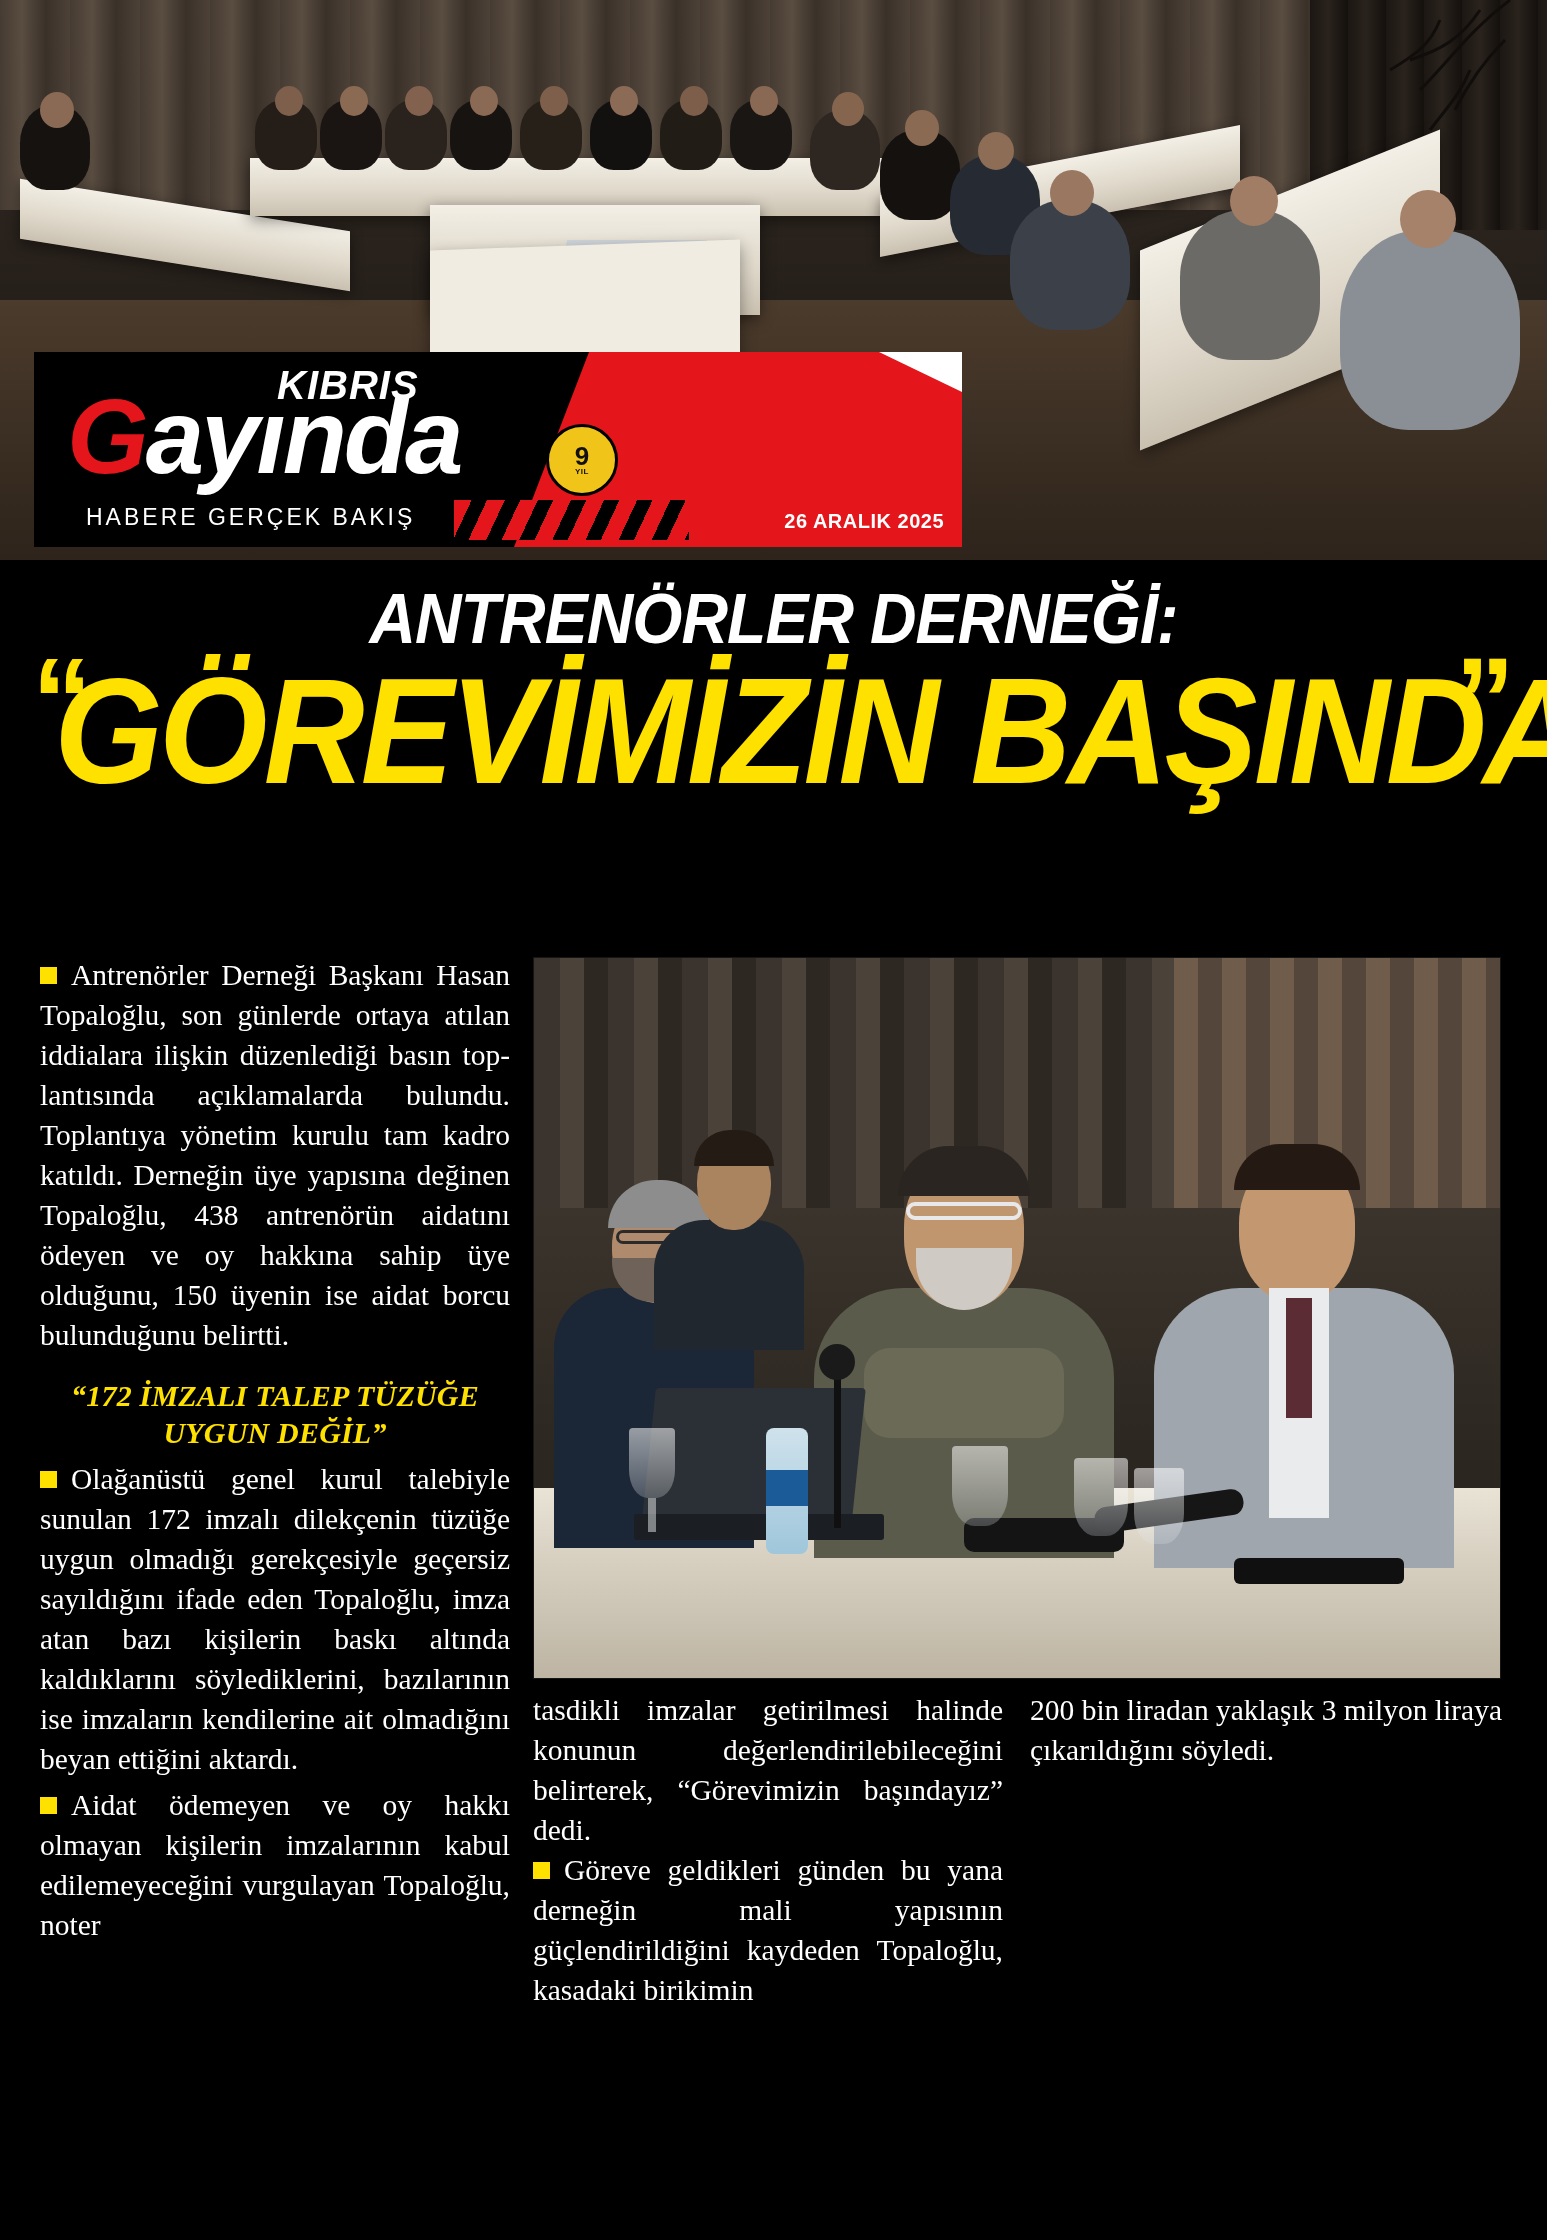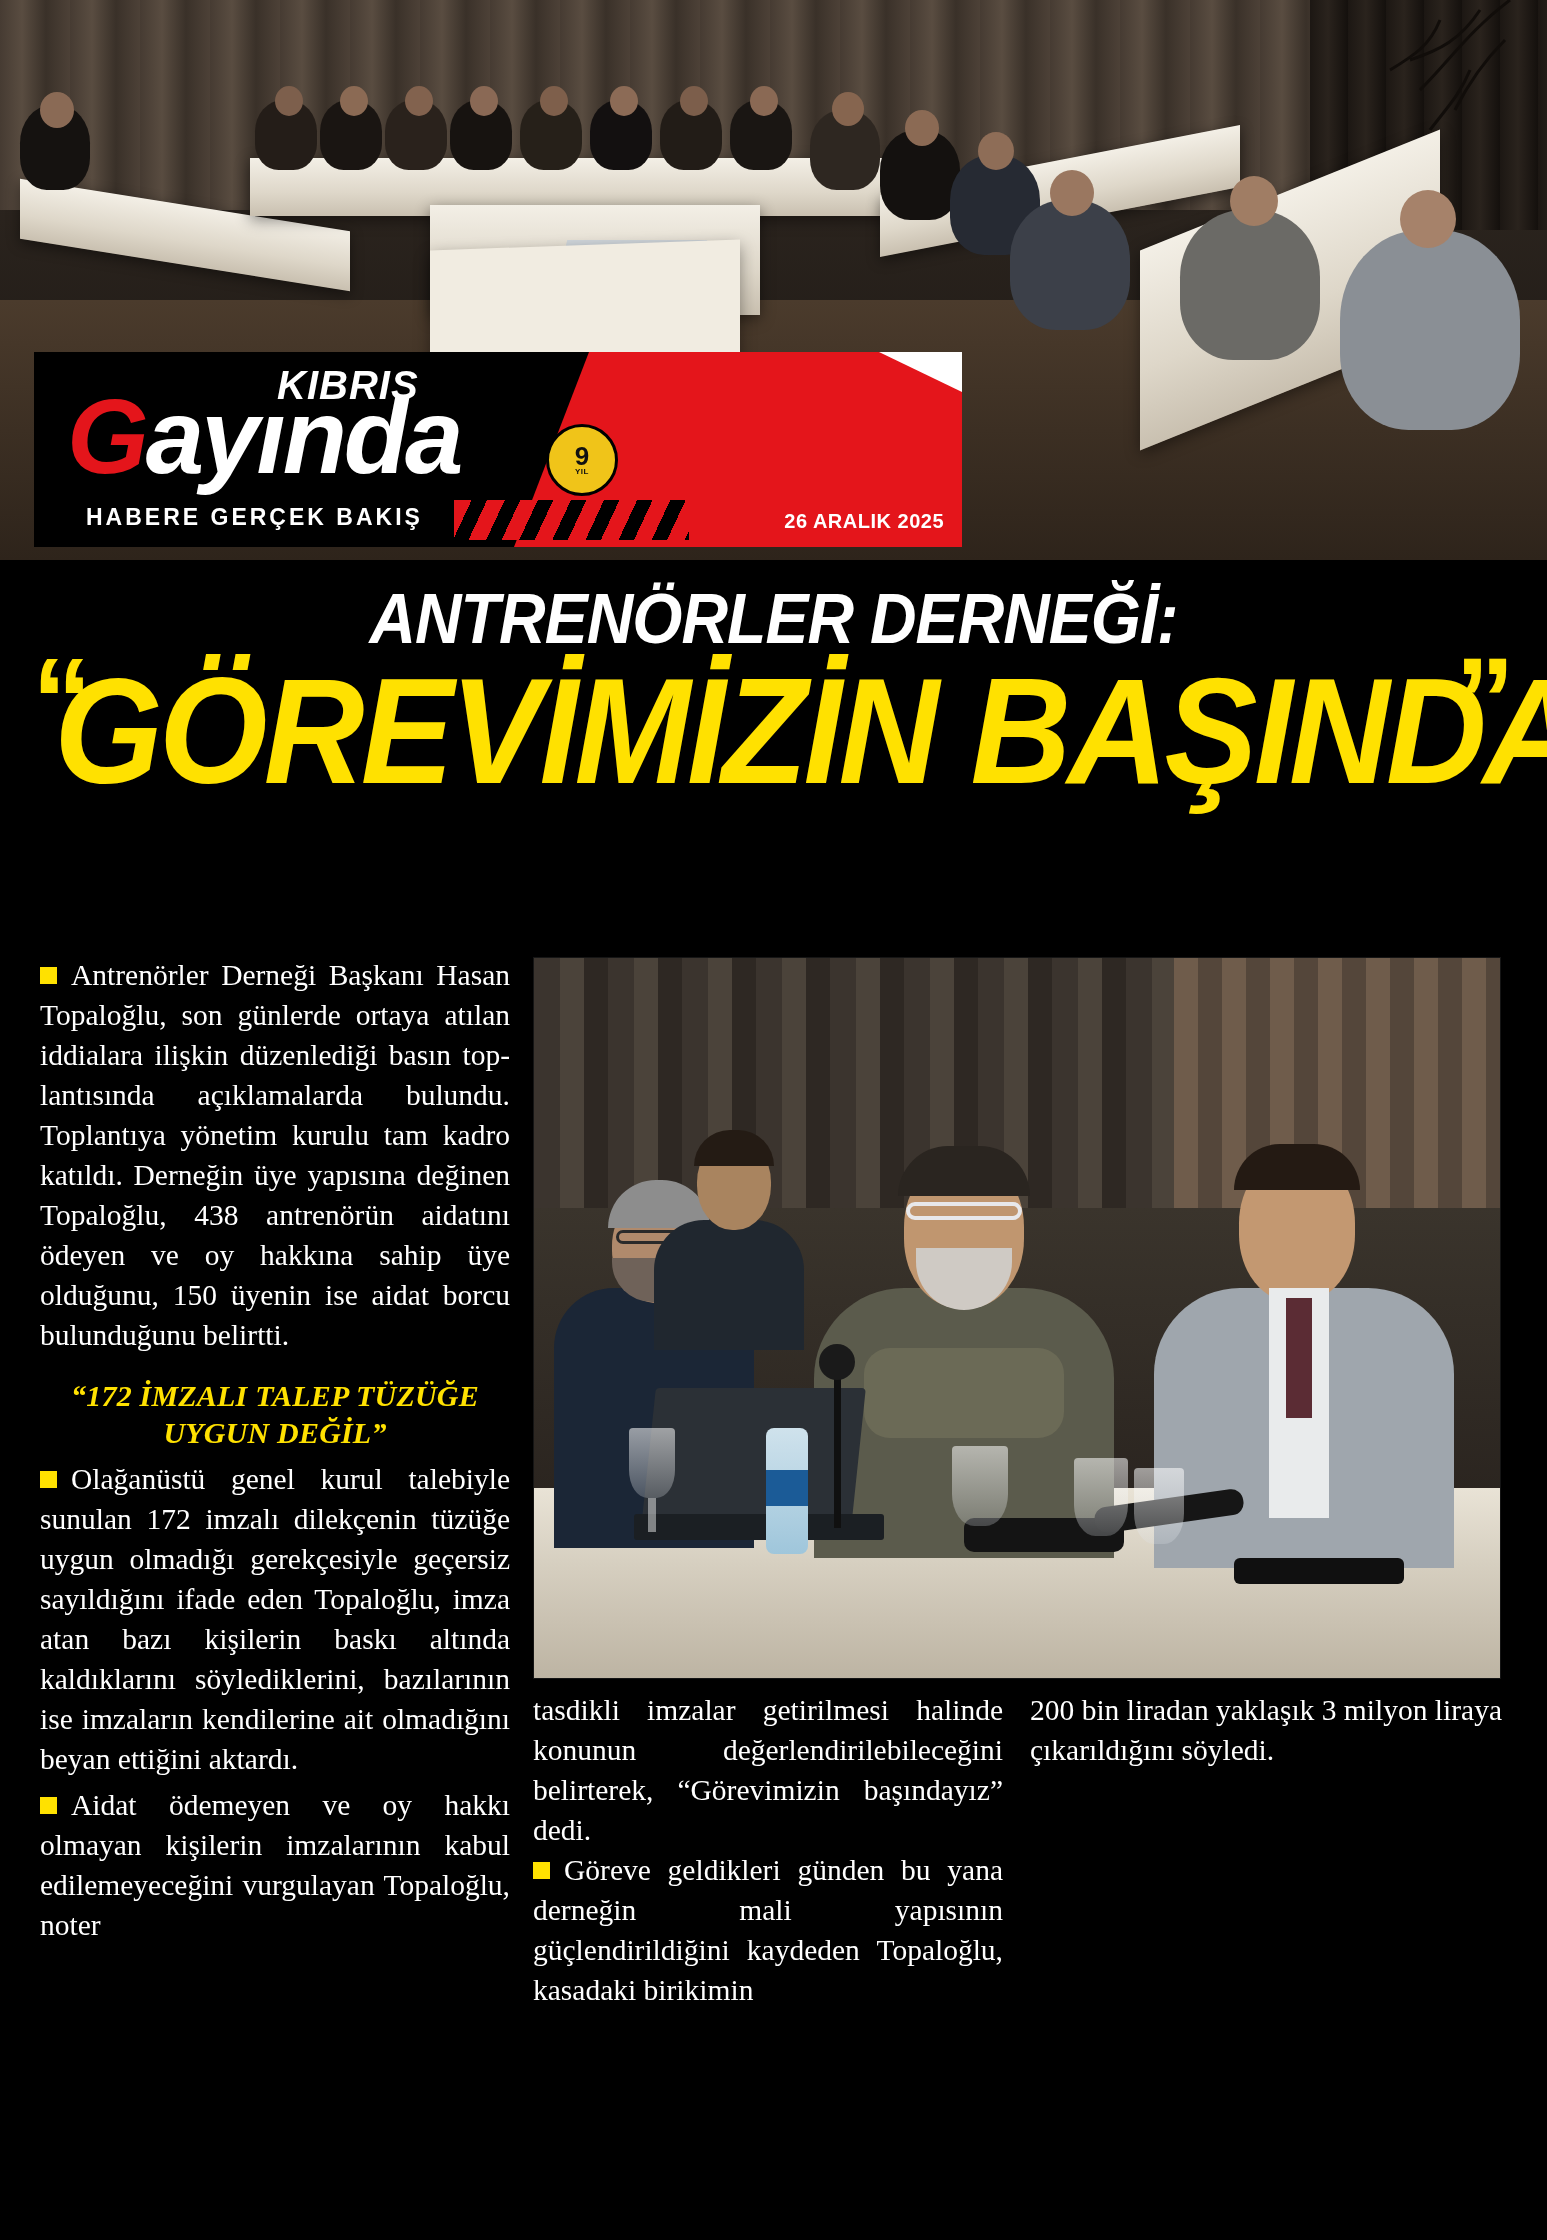--- a/index.html
+++ b/index.html
@@ -111,21 +111,21 @@
     border: 3px solid #000;
     display: flex; align-items: center; justify-content: center;
     flex-direction: column;
     font-family: "Liberation Sans", sans-serif;
   }
   .mast-badge .b-num { font-size: 26px; font-weight: bold; color: #111; line-height: 22px; }
   .mast-badge .b-txt { font-size: 8px; font-weight: bold; color: #111; letter-spacing: .5px; }
   .mast-slogan {
     position: absolute; left: 52px; top: 152px;
     font-family: "Liberation Sans", sans-serif;
-    font-weight: bold; font-size: 23px; letter-spacing: 3px; color: #fff;
+    font-weight: normal; font-size: 23px; letter-spacing: 3px; color: #fff;
   }
   .mast-stripes {
     position: absolute; left: 420px; top: 148px; width: 235px; height: 40px;
     background: repeating-linear-gradient(115deg, #e4151b 0 16px, #000 16px 30px);
   }
   .mast-date {
     position: absolute; right: 18px; top: 158px;
     font-family: "Liberation Sans", sans-serif;
     font-weight: bold; font-size: 20px; color: #fff; letter-spacing: .5px;
   }

